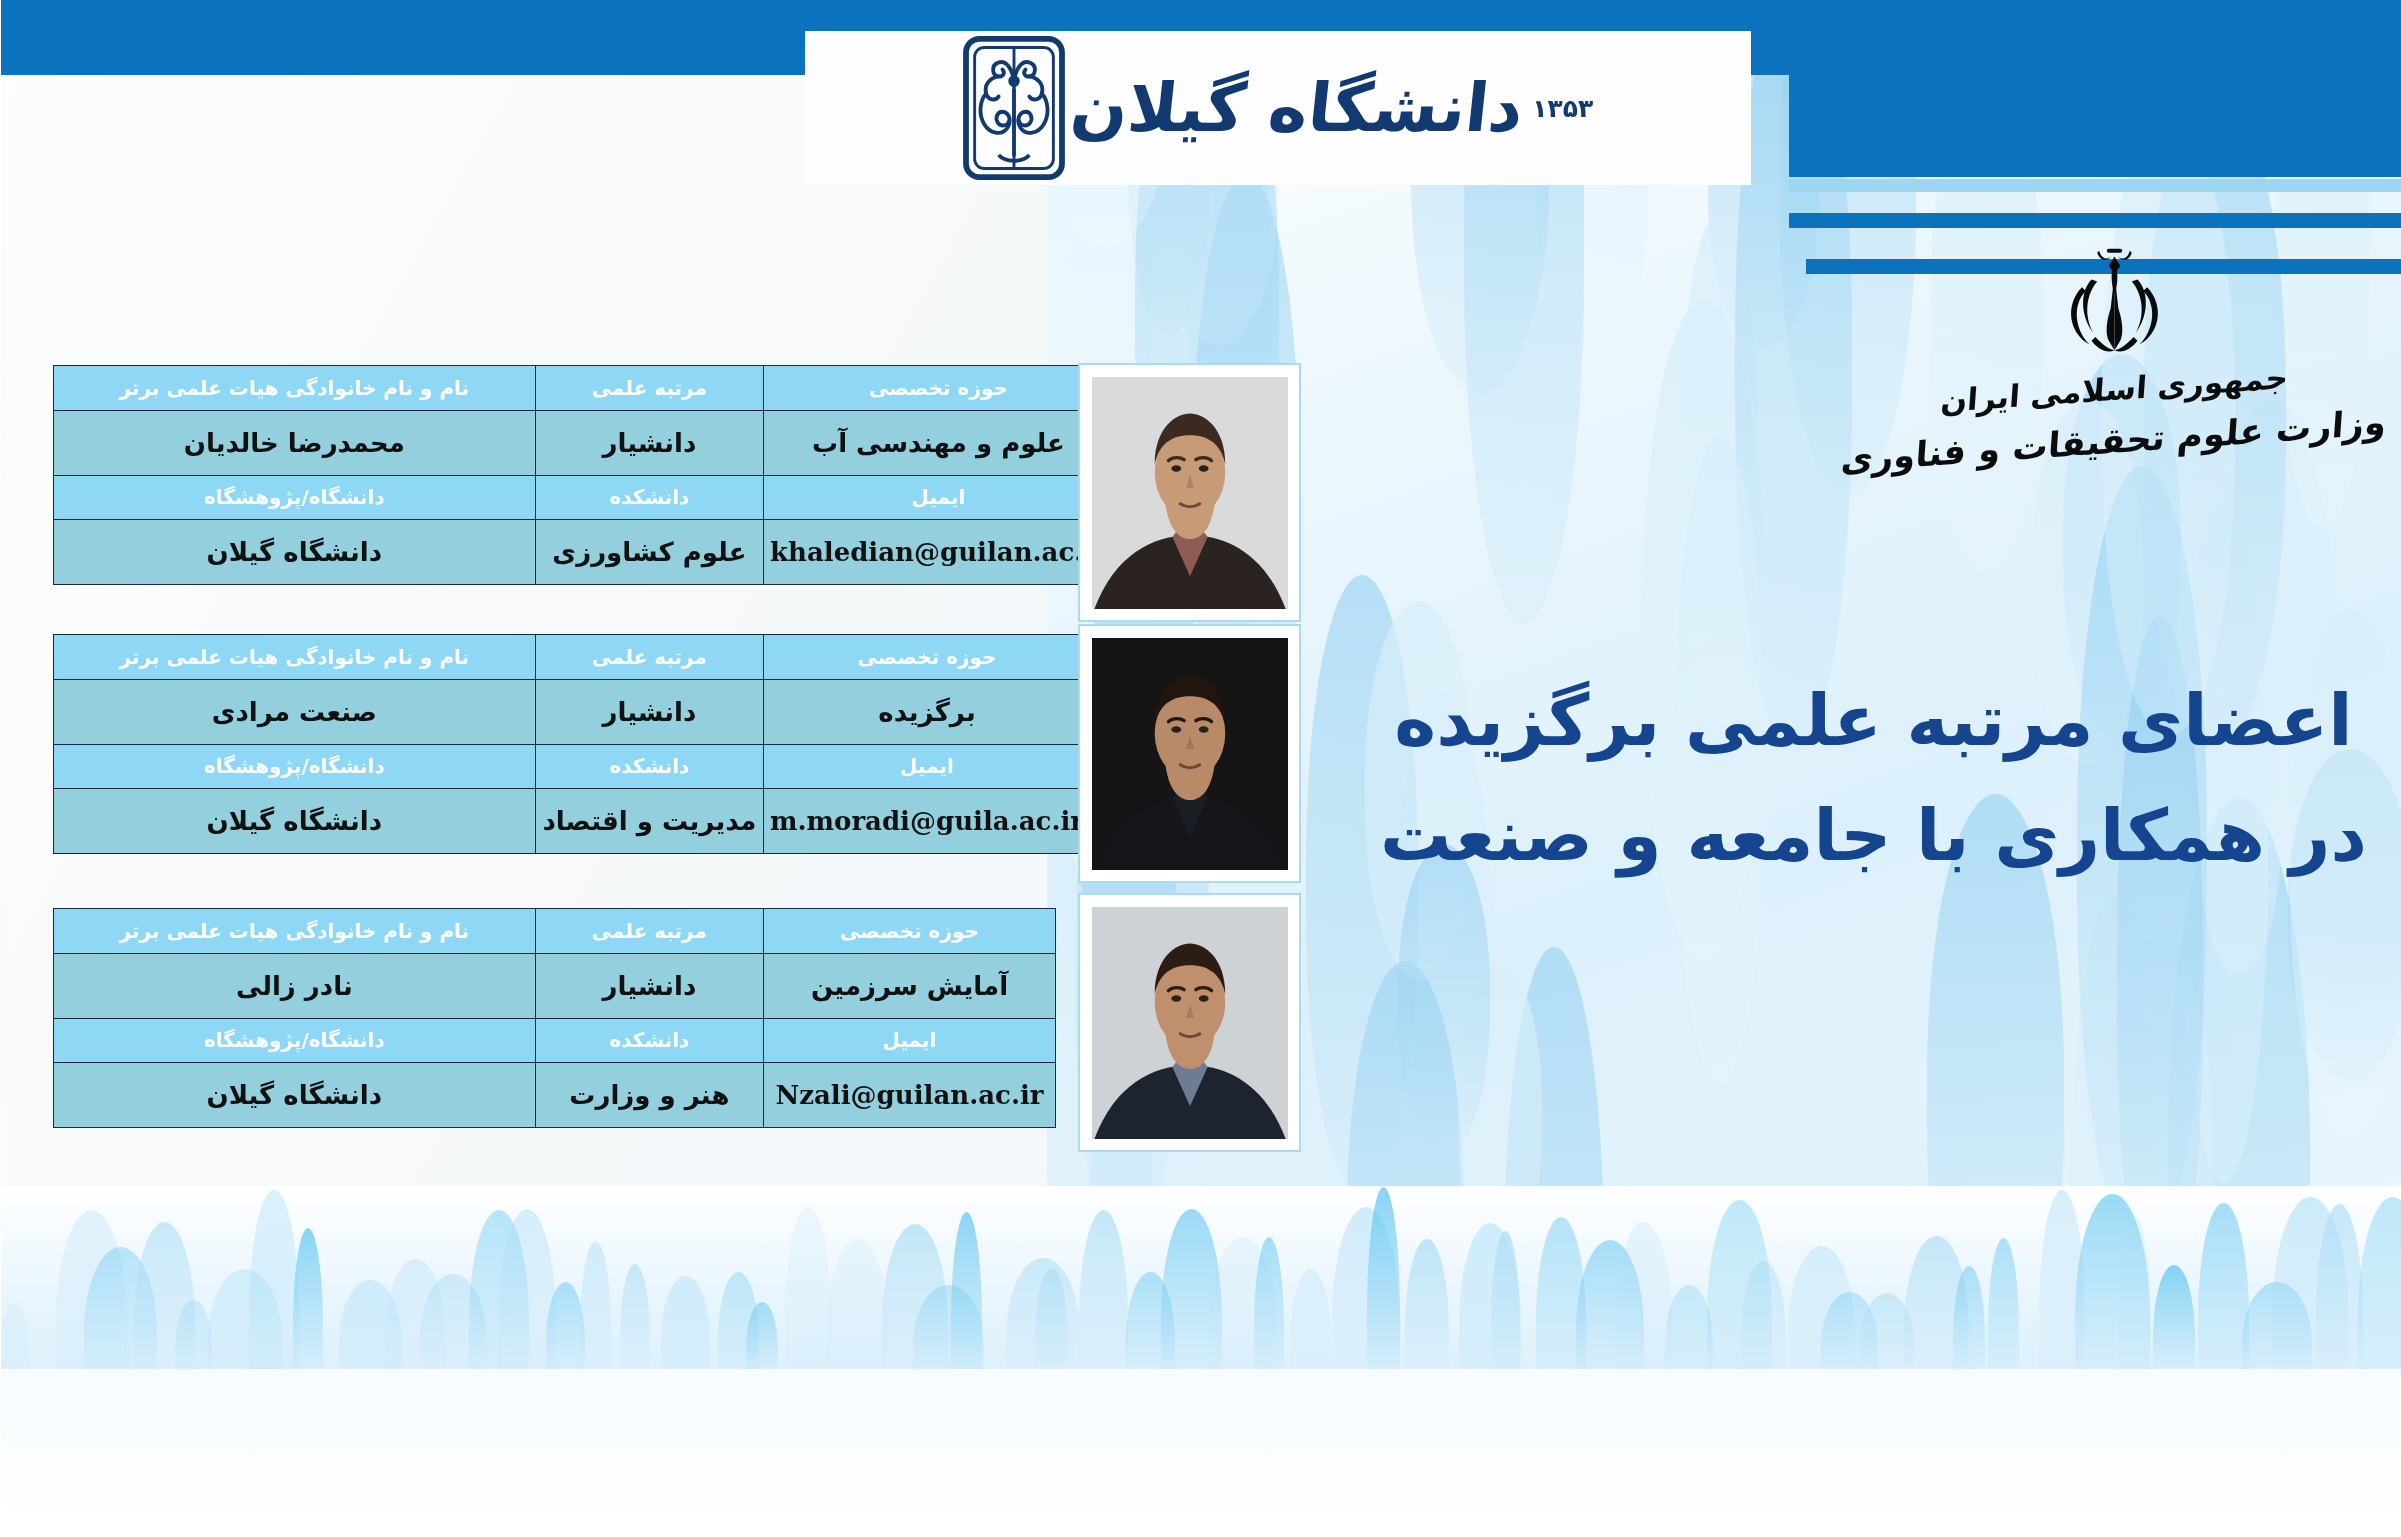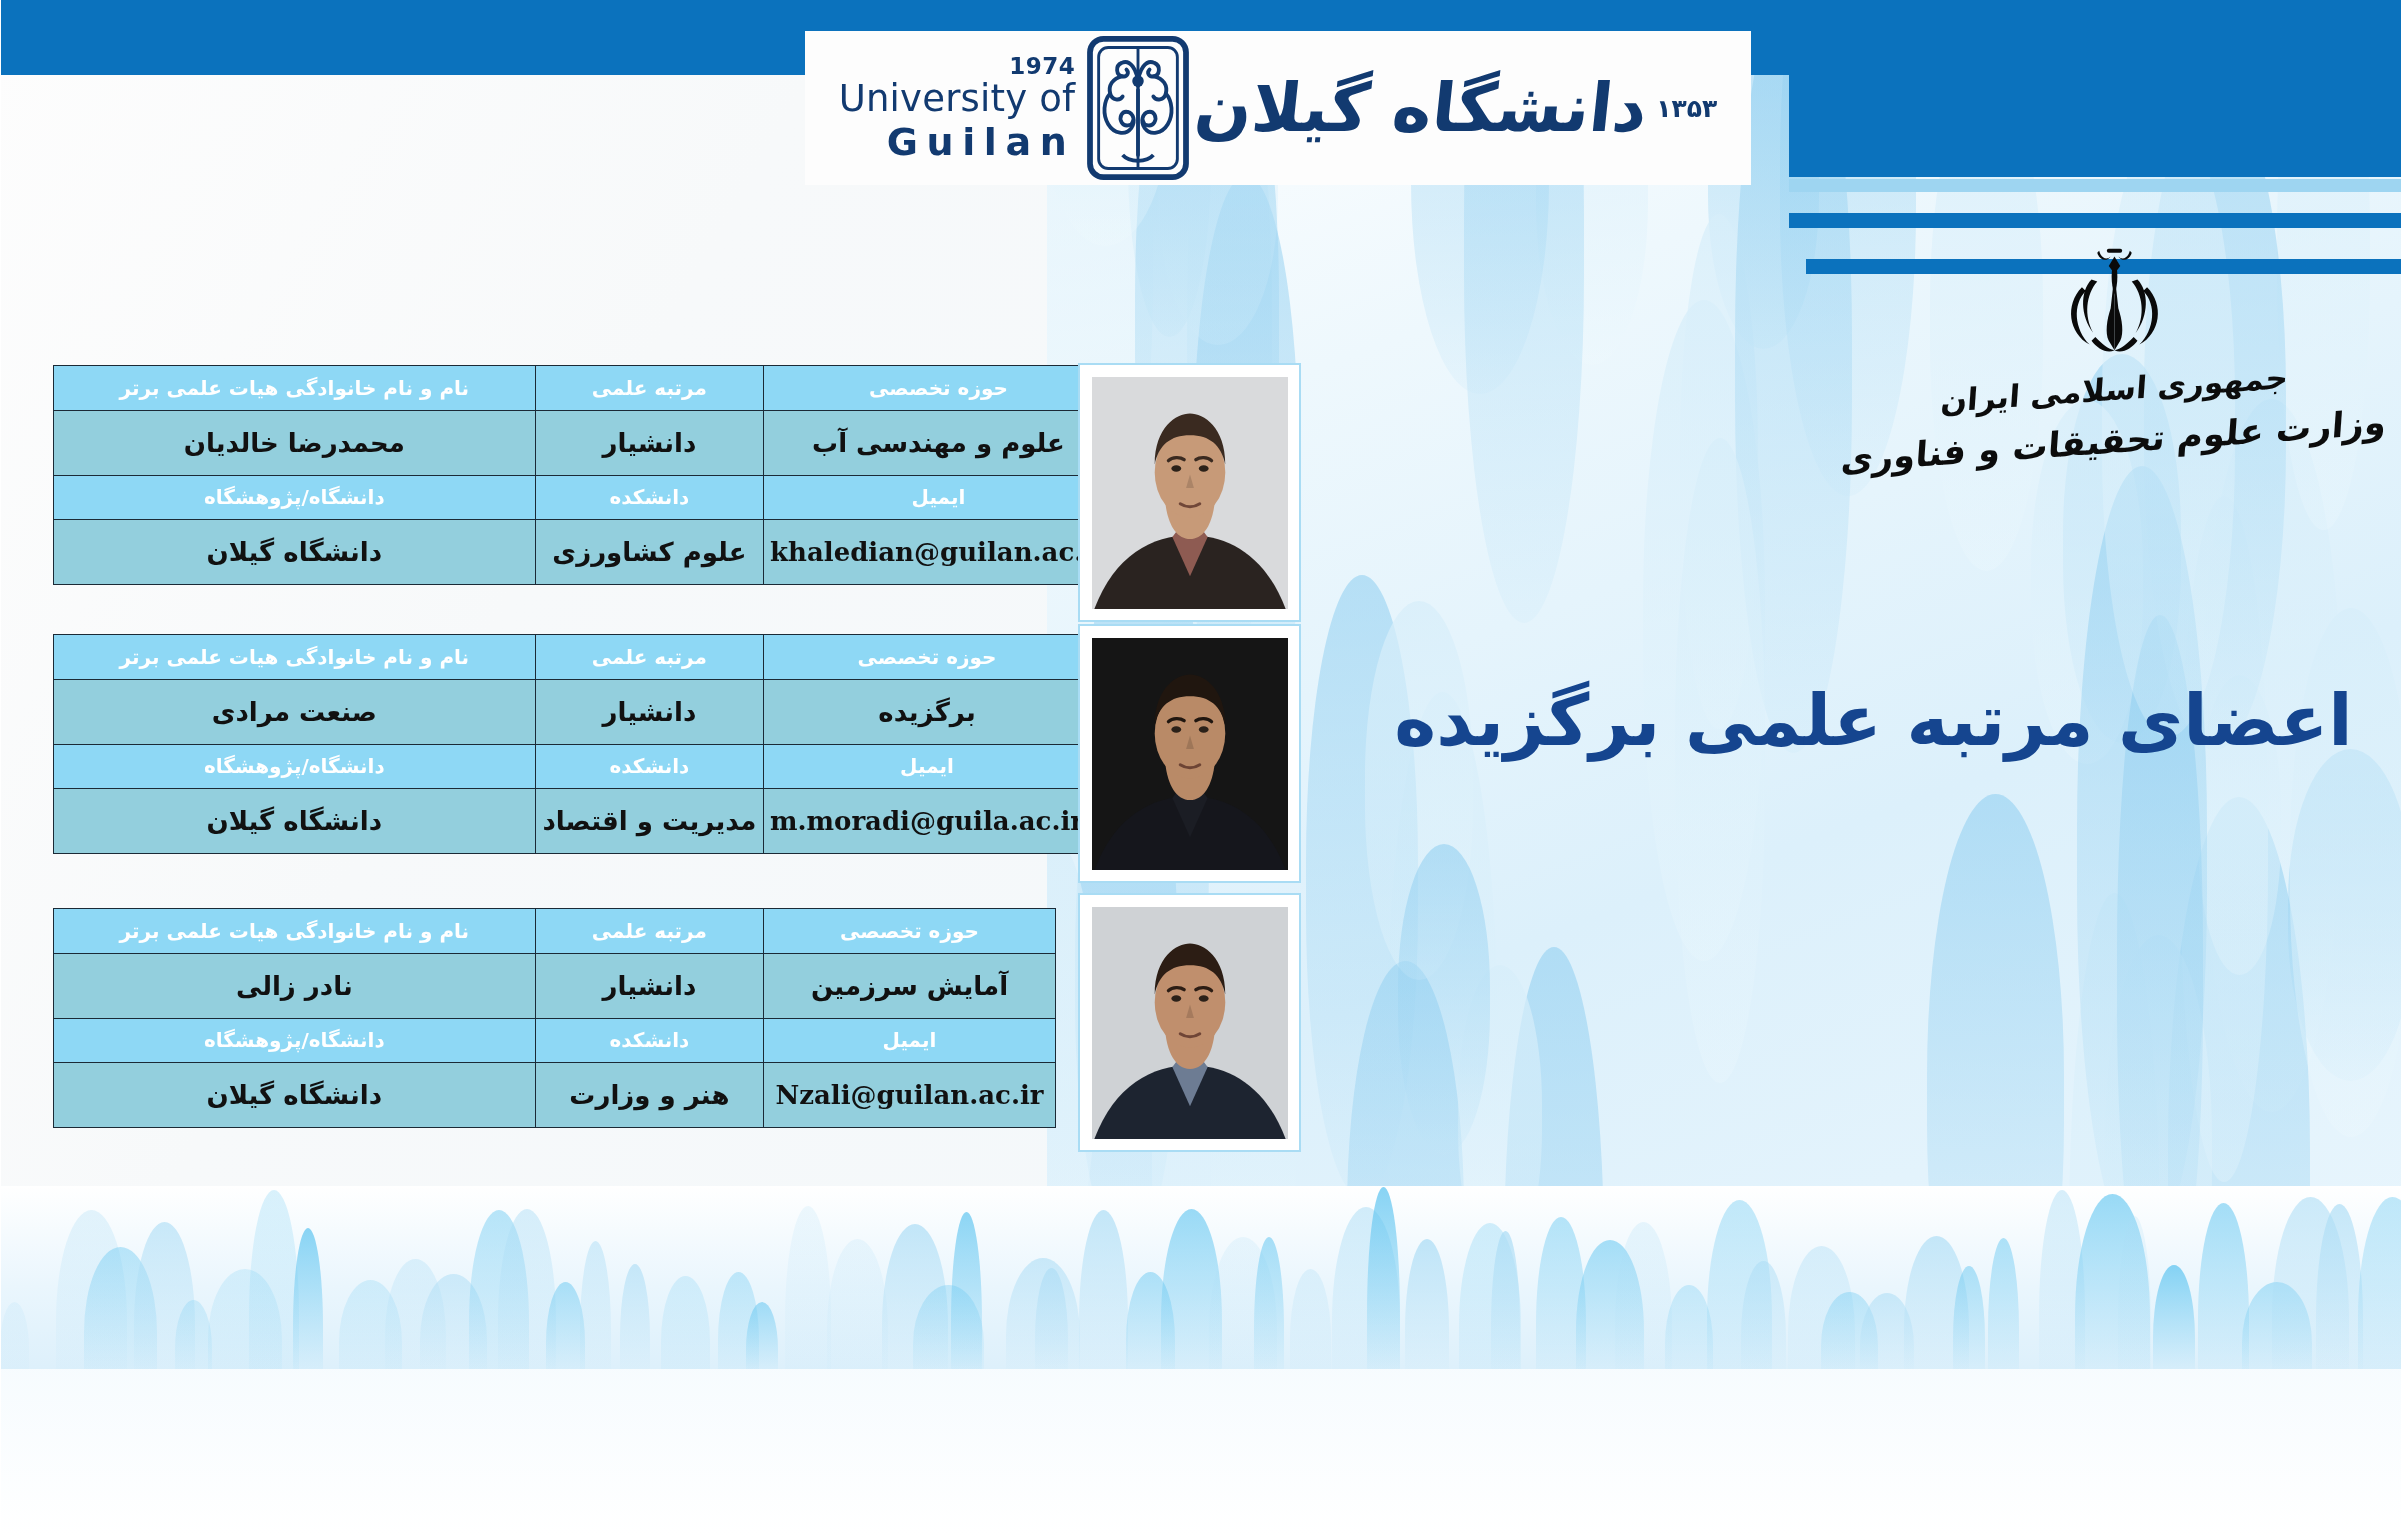--- a/index.html
+++ b/index.html
@@ -255,25 +255,20 @@
 
   <div class="top-blue"></div>
 
   <div class="bar bar1"></div>
   <div class="bar bar2"></div>
   <div class="bar bar3"></div>
   <div class="bar bar4"></div>
 
   <div class="logo-plate"></div>
   <div class="logo-inner">
-    <div class="uni-en">
-      <span class="yr">1974</span>
-      <span class="l1">University of</span>
-      <span class="l2">Guilan</span>
-    </div>
 
     <svg class="crest" viewBox="0 0 106 150">
       <rect x="3" y="3" width="100" height="144" rx="14" fill="none" stroke="#123a70" stroke-width="6"></rect>
       <rect x="12" y="12" width="82" height="126" rx="10" fill="none" stroke="#123a70" stroke-width="3"></rect>
       <line x1="53" y1="12" x2="53" y2="138" stroke="#123a70" stroke-width="3"></line>
       <g fill="none" stroke="#123a70" stroke-width="4" stroke-linecap="round">
         <path d="M53 52 C53 34 44 24 36 28 C29 31 30 41 37 42 C42 43 44 38 41 35"></path>
         <path d="M53 52 C53 34 62 24 70 28 C77 31 76 41 69 42 C64 43 62 38 65 35"></path>
         <path d="M37 42 C26 44 22 52 24 60 C26 67 34 68 37 63"></path>
         <path d="M69 42 C80 44 84 52 82 60 C80 67 72 68 69 63"></path>
@@ -310,20 +305,21 @@
         <path d="M80 6 C78 14 72 16 68 12 C72 18 80 16 82 8 Z"></path>
         <rect x="56" y="4" width="16" height="4" rx="2"></rect>
       </g>
     </svg>
     <div class="min-l1">جمهوری اسلامی ایران</div>
     <div class="min-l2">وزارت علوم تحقیقات و فناوری</div>
   </div>
 
   <div class="headline">
     <div>اعضای مرتبه علمی برگزیده</div>
+    <div>در همکاری با جامعه و صنعت</div>
   </div>
 
   <div id="cards">
     <div class="card" style="left:53px;top:365px;">
       <table class="info">
         <tbody>
             <tr>
           <td class="head c-area">حوزه تخصصی</td>
           <td class="head c-rank">مرتبه علمی</td>
           <td class="head c-name">نام و نام خانوادگی هیات علمی برتر</td>

